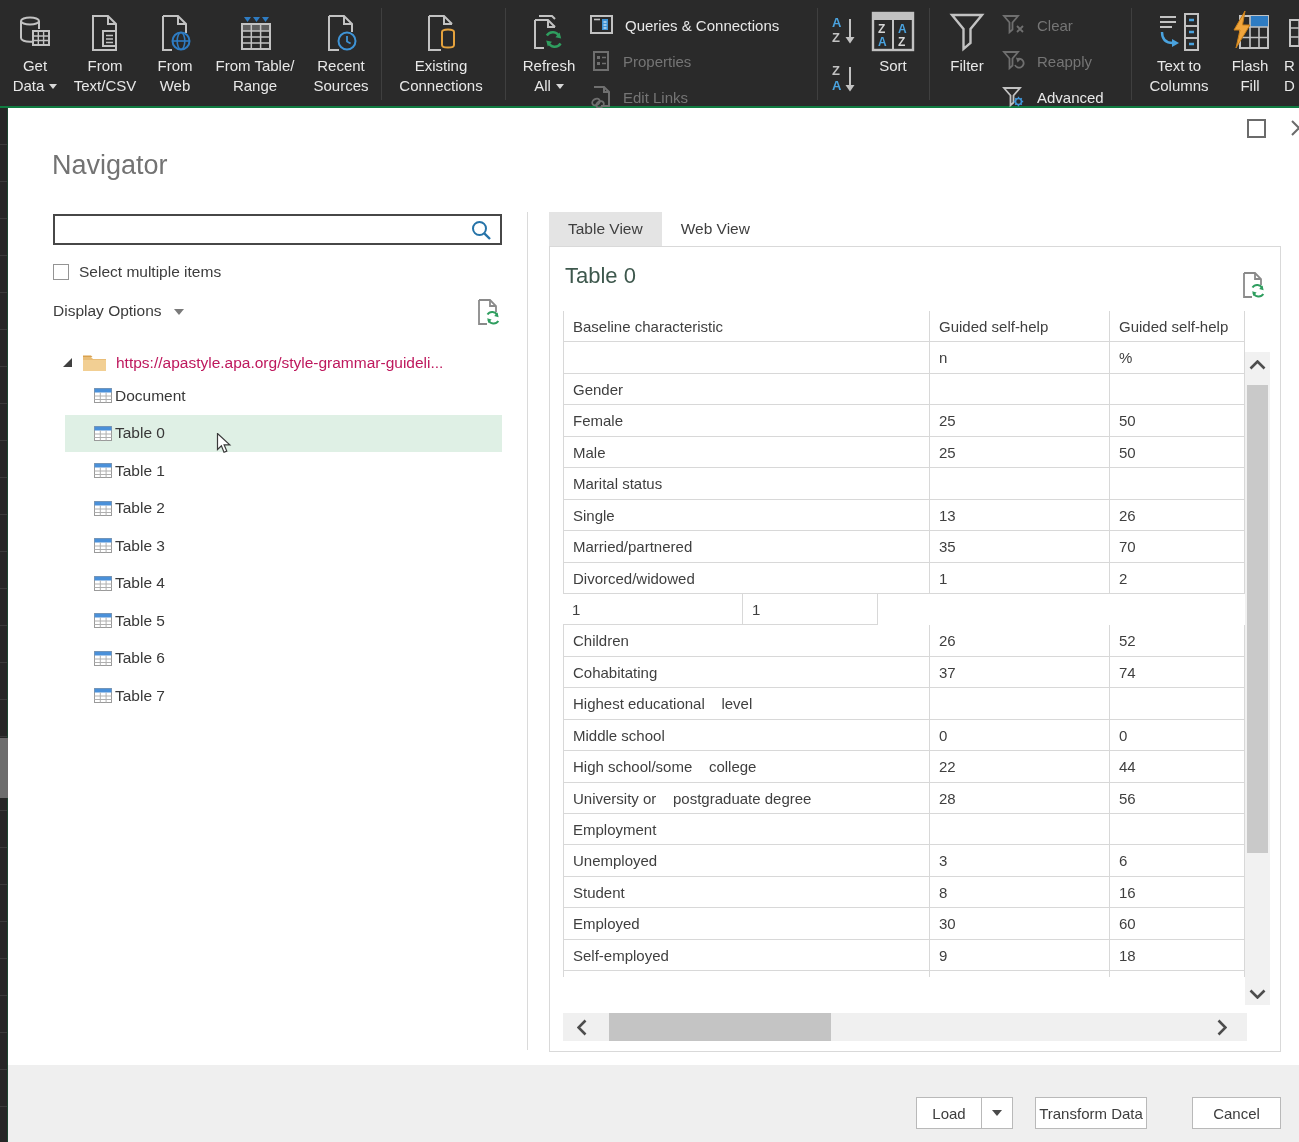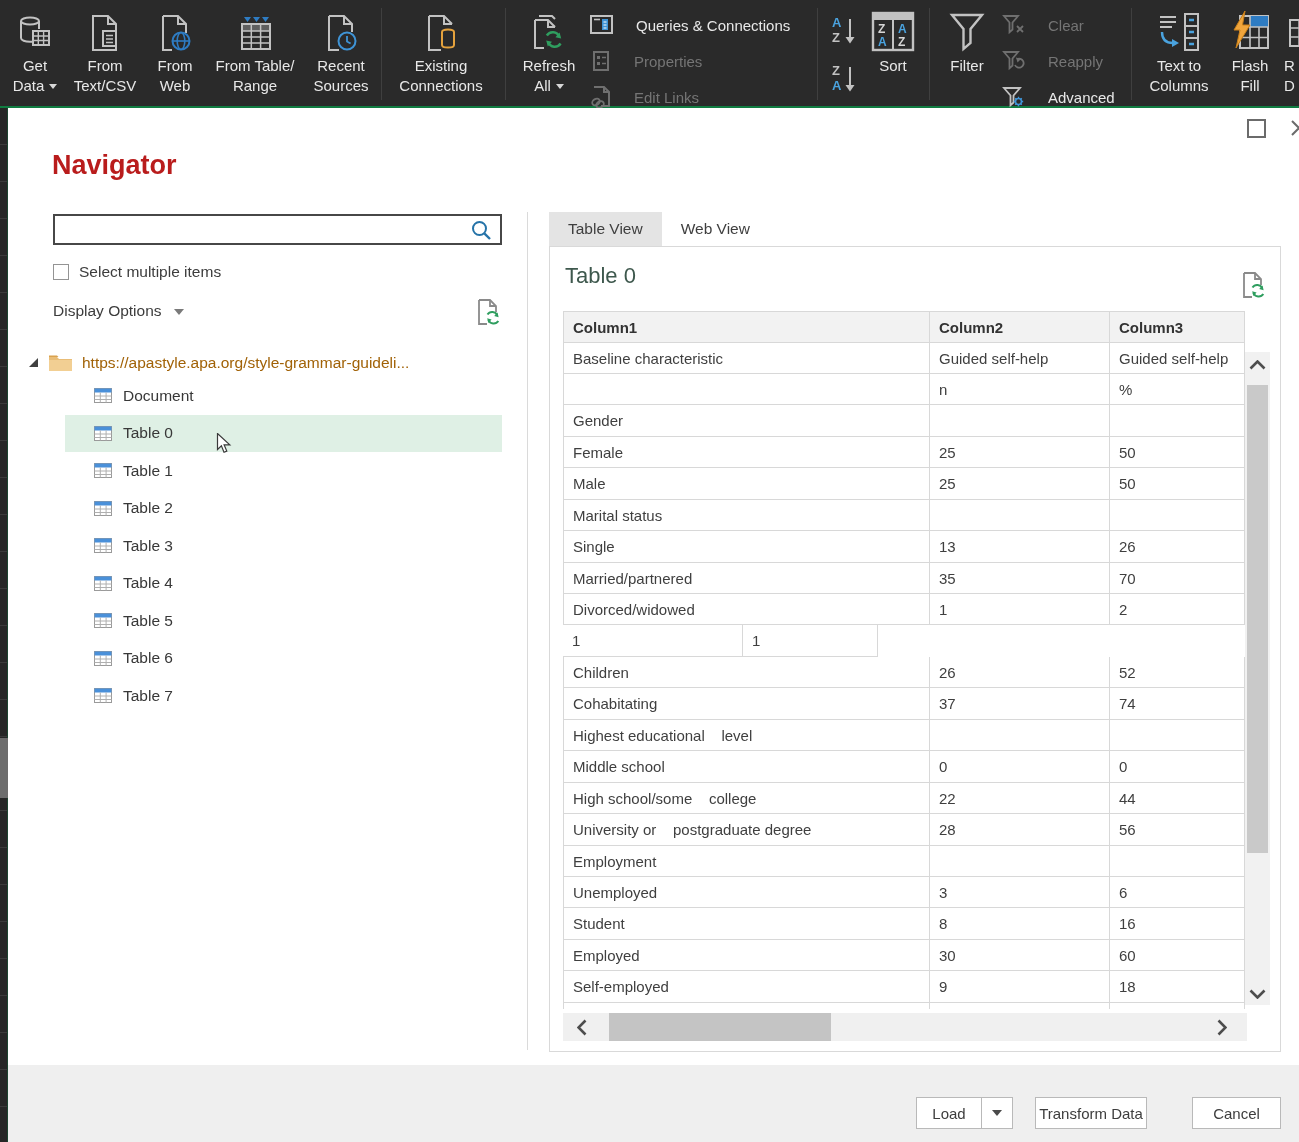--- a/index.html
+++ b/index.html
@@ -10,51 +10,51 @@
   
   .ribbon{position:absolute;left:0;top:0;width:1299px;height:108px;
     background:#2a2a2a;border-bottom:2px solid #107C41;box-sizing:border-box;}
   .rbtn{position:absolute;top:2px;height:102px;text-align:center;color:#e8e8e8;
     font-size:15px;line-height:20px;cursor:default;}
   .rbtn .ric{height:54px;display:flex;align-items:flex-end;justify-content:center;padding-bottom:2px;box-sizing:border-box;}
   .rl{display:block;white-space:nowrap;}
   .caret{display:inline-block;width:0;height:0;border-left:4px solid transparent;
     border-right:4px solid transparent;border-top:5px solid #d8d8d8;margin-left:5px;vertical-align:2px;}
   .rdiv{position:absolute;top:8px;height:92px;width:1px;background:#3f3f3f;}
-  .rstack{position:absolute;height:26px;display:flex;align-items:center;gap:22px;
+  .rstack{position:absolute;height:26px;display:flex;align-items:center;gap:11px;
     color:#e8e8e8;font-size:15px;white-space:nowrap;}
   .rstack.off{color:#757575;}
   .smallsort{position:absolute;width:30px;height:36px;}
   
   .left-strip{position:absolute;left:0;top:108px;width:8px;height:1034px;
     background:repeating-linear-gradient(to bottom,#262626 0px,#262626 36px,#3a3a3a 36px,#3a3a3a 37px);
     border-right:1px solid #1d4430;box-sizing:border-box;}
   .strip-sel{position:absolute;left:0;top:738px;width:8px;height:60px;background:#6d6d6d;}
   
   .dialog{position:absolute;left:8px;top:108px;width:1291px;height:1034px;background:#fff;}
   .win-restore{position:absolute;left:1247px;top:119px;width:15px;height:15px;border:2px solid #6b6b6b;background:#fff;}
   .win-close{position:absolute;left:1289px;top:118px;width:20px;height:20px;}
-  .nav-title{position:absolute;left:52px;top:150px;font-size:27px;color:#b91c1c;font-weight:700;}
+  .nav-title{position:absolute;left:52px;top:150px;font-size:27px;color:#737373;font-weight:400;}
   .searchbox{position:absolute;left:53px;top:214px;width:449px;height:31px;border:2px solid #474747;
     background:#fff;box-sizing:border-box;}
   .searchbox input{position:absolute;left:4px;top:2px;width:410px;height:23px;border:none;outline:none;
     font-size:15px;font-family:"Liberation Sans",sans-serif;background:transparent;color:#333;}
   .search-glyph{position:absolute;right:6px;top:3px;}
   .chk{position:absolute;left:53px;top:264px;width:16px;height:16px;border:1px solid #949494;background:#fff;box-sizing:border-box;}
   .chk-label{position:absolute;left:79px;top:263px;font-size:15.5px;color:#3c3c3c;}
   .disp-opt{position:absolute;left:53px;top:302px;font-size:15.5px;color:#3c3c3c;}
   .disp-caret{display:inline-block;width:0;height:0;border-left:5px solid transparent;
     border-right:5px solid transparent;border-top:6px solid #7a7a7a;margin-left:12px;vertical-align:1px;}
   .nav-refresh{position:absolute;left:476px;top:298px;}
   
   .tree-root{position:absolute;left:8px;top:344px;width:500px;height:37px;display:flex;align-items:center;
-    padding-left:20px;box-sizing:border-box;gap:9px;font-size:15.5px;color:#a16207;white-space:nowrap;overflow:hidden;}
+    padding-left:54px;box-sizing:border-box;gap:9px;font-size:15.5px;color:#be185d;white-space:nowrap;overflow:hidden;}
   .tree-items{position:absolute;left:8px;top:377px;width:505px;}
   .tree-item{height:37.5px;display:flex;align-items:center;margin-left:57px;width:437px;
-    padding-left:29px;box-sizing:border-box;gap:11px;font-size:15.5px;color:#383838;}
+    padding-left:29px;box-sizing:border-box;gap:3px;font-size:15.5px;color:#383838;}
   .tree-item.selected{background:#dff0e5;}
   
   .vdivider{position:absolute;left:527px;top:212px;width:1px;height:838px;background:#dadada;}
   
   .tabs{position:absolute;left:549px;top:212px;height:34px;display:flex;}
   .tab{padding:16px 19px;display:flex;align-items:center;font-size:15.5px;color:#3f3f3f;}
   .tab.active{background:#e4e4e4;}
   
   .panel{position:absolute;left:549px;top:246px;width:732px;height:806px;border:1px solid #d9d9d9;
     background:#fff;box-sizing:border-box;}
@@ -477,25 +477,20 @@
   <svg class="panel-refresh" width="26" height="28" viewBox="0 0 26 28">
     <path d="M3 2 h11 l6 6 v6 M3 2 v24 h8" fill="none" stroke="#8a8a8a" stroke-width="1.8"></path>
     <path d="M14 2 v6 h6" fill="none" stroke="#8a8a8a" stroke-width="1.8"></path>
     <path d="M11.5 16.5 a5.5 5.5 0 0 1 9.8 1" fill="none" stroke="#2f9e5f" stroke-width="2"></path>
     <polygon points="21.5,14.5 22.6,19.2 18.2,18" fill="#2f9e5f"></polygon>
     <path d="M22.3 23 a5.5 5.5 0 0 1 -9.8 -1" fill="none" stroke="#2f9e5f" stroke-width="2"></path>
     <polygon points="12.3,25 11.2,20.3 15.6,21.5" fill="#2f9e5f"></polygon>
   </svg>
 
   <div class="ptable">
-    <div class="phead">
-        <div class="cell c1">Column1</div>
-        <div class="cell c2">Column2</div>
-        <div class="cell c3">Column3</div>
-      </div>
     <div>
         <div class="trow">
           <div class="cell c1">Baseline characteristic</div>
           <div class="cell c2">Guided self-help</div>
           <div class="cell c3">Guided self-help</div>
         </div>
         <div class="trow">
           <div class="cell c1"></div>
           <div class="cell c2">n</div>
           <div class="cell c3">%</div>

